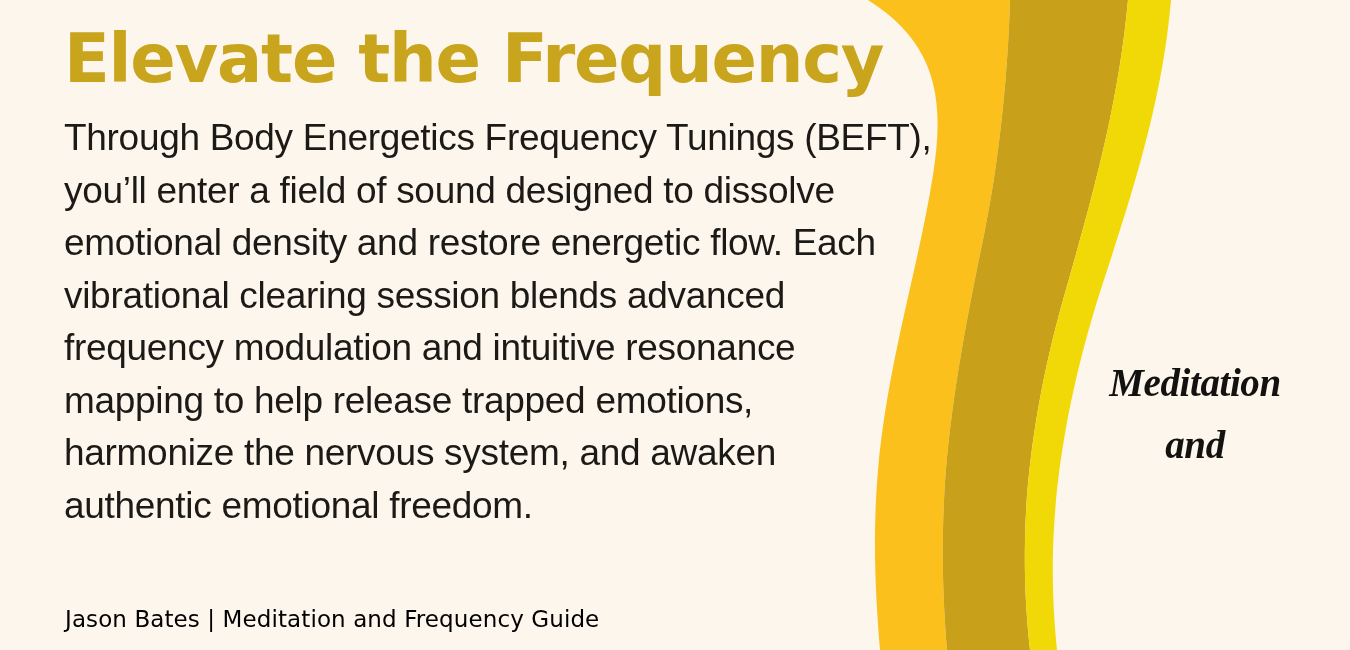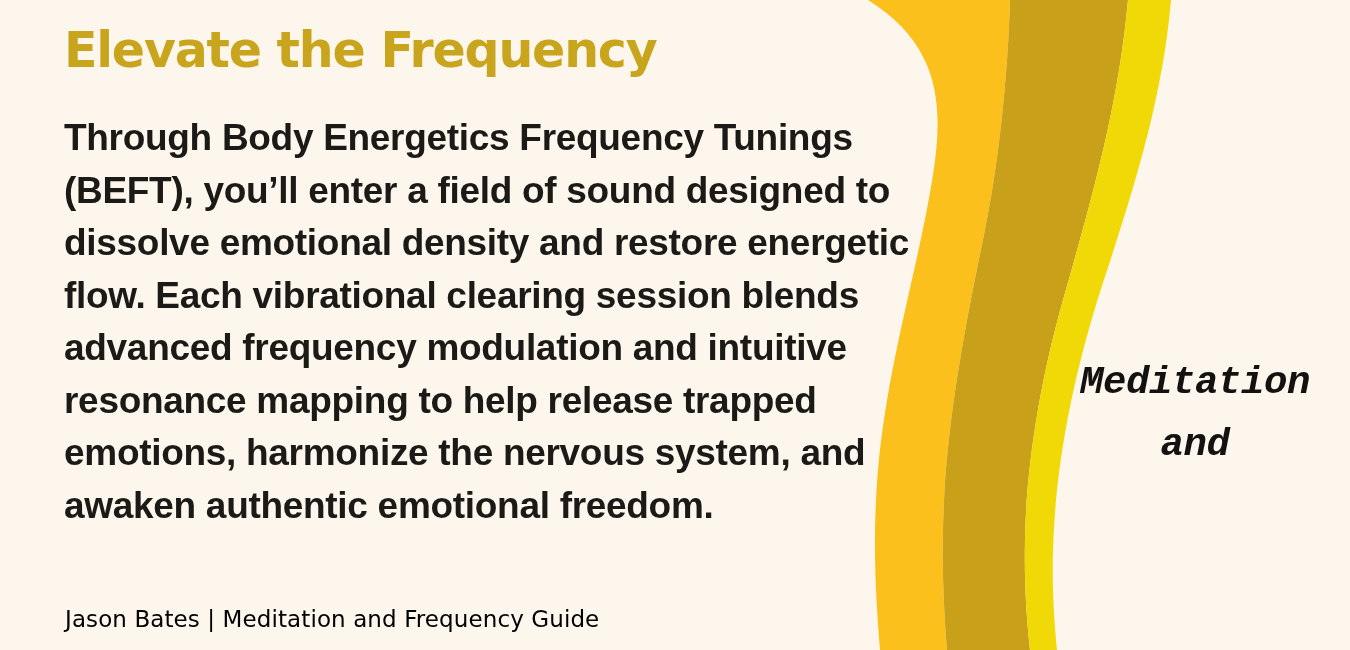--- a/index.html
+++ b/index.html
@@ -39,35 +39,35 @@
     height: 650px;
   }
 
   #headline {
     position: absolute;
     top: 26px;
     left: 0;
     margin: 0;
     font-family: "DejaVu Sans", sans-serif;
     font-weight: bold;
-    font-size: 49px;
+    font-size: 67px;
     letter-spacing: -1.2px;
     line-height: 1.0;
     color: #C9A51E;
     white-space: nowrap;
   }
 
   #body-copy {
     position: absolute;
     top: 112px;
     left: 0;
     width: 868px;
     margin: 0;
     font-family: "Liberation Sans", sans-serif;
-    font-weight: bold;
+    font-weight: normal;
     font-size: 37px;
     line-height: 52.5px;
     letter-spacing: -0.3px;
     color: #1C1A17;
   }
 
   #byline {
     position: absolute;
     top: 606px;
     left: 1px;
@@ -81,21 +81,21 @@
   }
 
   
   #side-label {
     position: absolute;
     left: 1055px;
     top: 352px;
     width: 280px;
     margin: 0;
     text-align: center;
-    font-family: Liberation Mono, monospace;
+    font-family: Liberation Serif, serif;
     font-weight: bold;
     font-style: italic;
     font-size: 39px;
     line-height: 62px;
     letter-spacing: -0.4px;
     color: #141211;
   }
   #side-label .side-line { display: block; }
 </style>
 </head>

